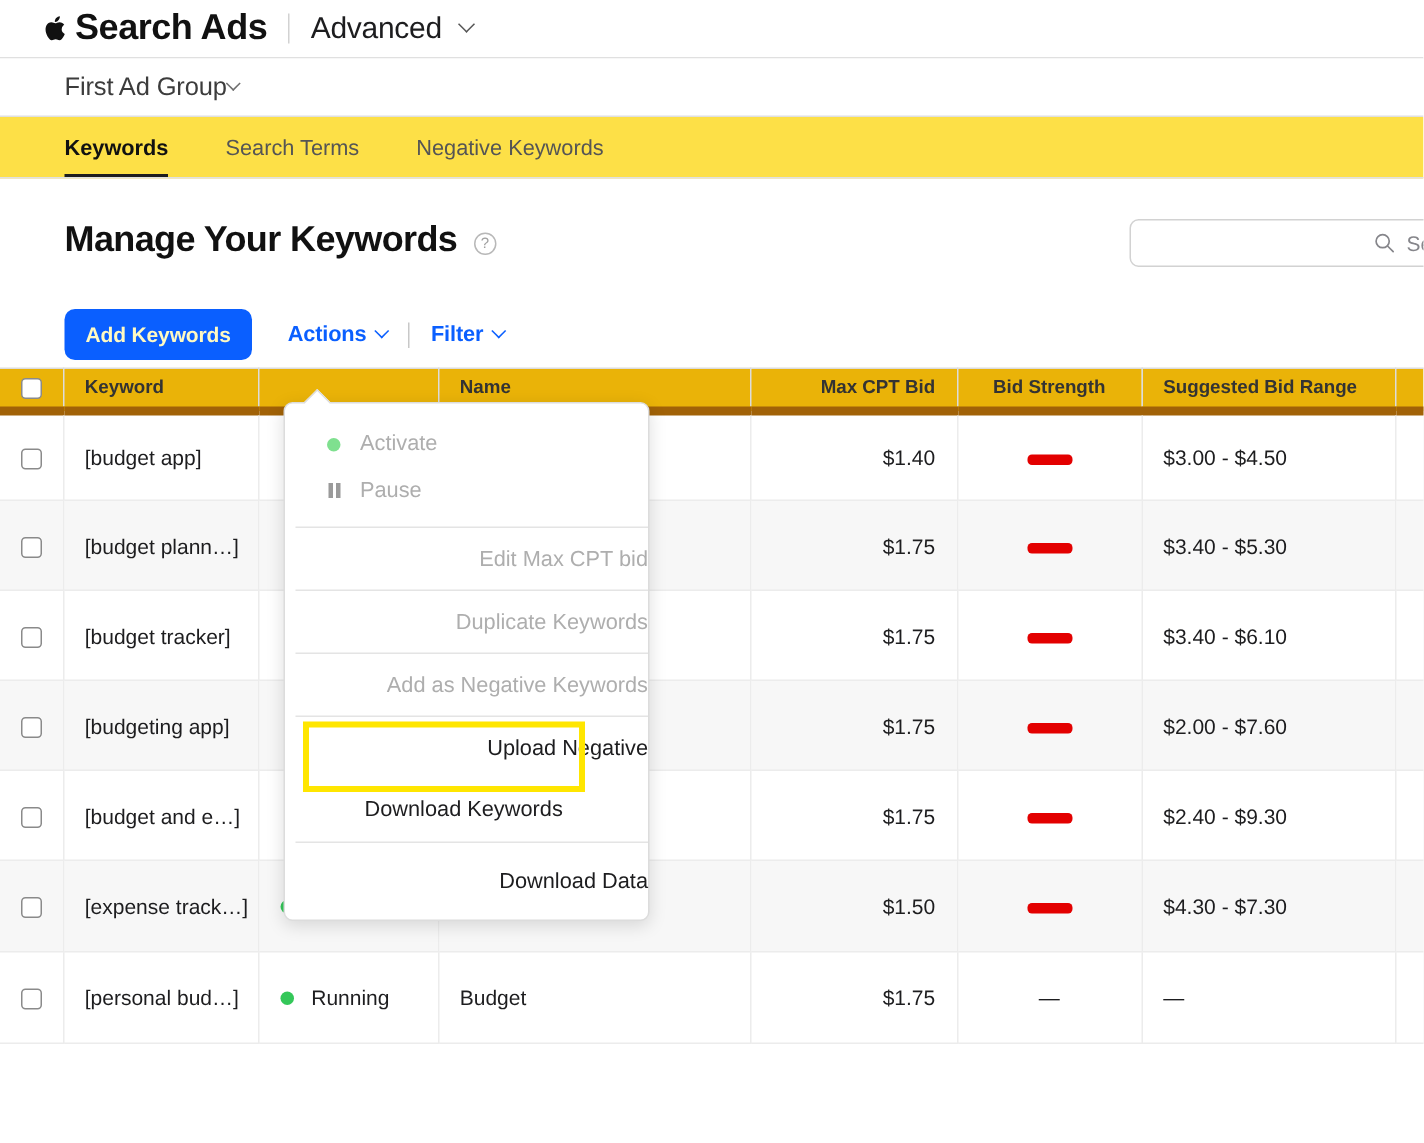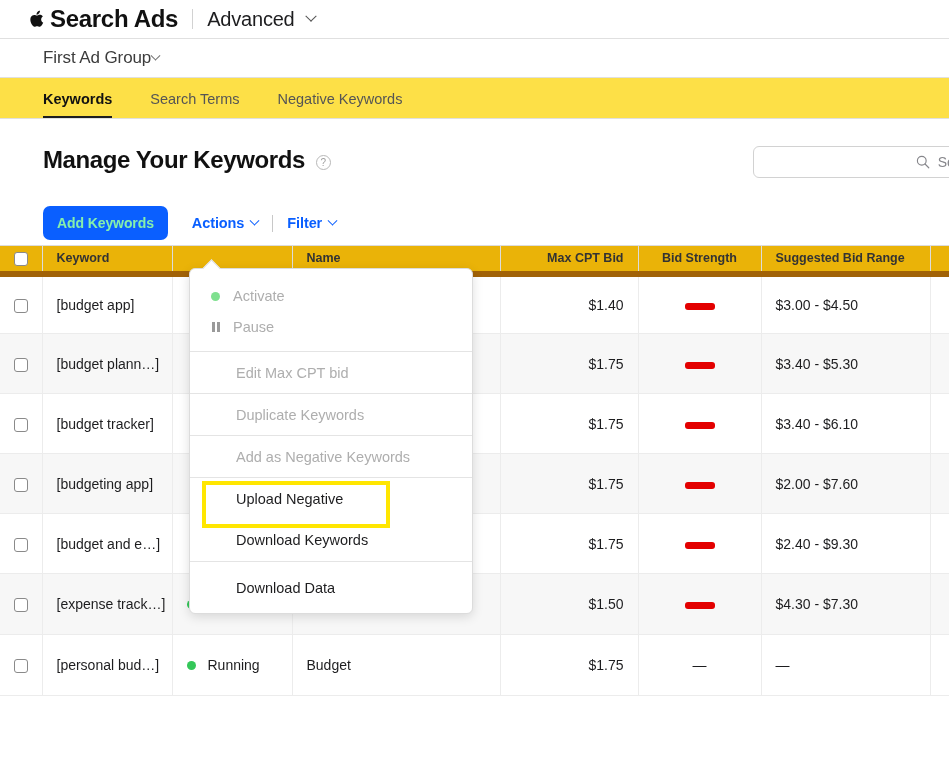--- a/index.html
+++ b/index.html
@@ -98,21 +98,21 @@
   }
   .search-ic { width: 14px; height: 14px; flex: none; }
   .search-ph { font-size: 14px; color: #86868b; }
 
   
   .actions-row {
     display: flex; align-items: center;
     padding-left: 43px; height: 44px; gap: 0;
   }
   .btn-primary {
-    background: #0a5fff; color: #86efac; border: none; border-radius: 7px;
+    background: #0a5fff; color: #fef9c3; border: none; border-radius: 7px;
     font-family: inherit; font-size: 14px; font-weight: bold;
     padding: 9px 14px; cursor: pointer; letter-spacing: -0.1px;
   }
   .link-btn {
     color: #0a5fff; font-size: 14.5px; font-weight: bold;
     display: flex; align-items: center; gap: 7px; cursor: pointer;
     letter-spacing: -0.1px;
   }
   .chev-blue {
     display: inline-block; width: 7px; height: 7px;
@@ -161,41 +161,42 @@
   .status-cell { display: flex; align-items: center; gap: 12px; height: 60px; }
   .dot { width: 9px; height: 9px; border-radius: 50%; flex: none; }
   .bar-strength {
     display: inline-block; width: 30px; height: 7px; border-radius: 3px;
   }
   .dash { color: #6e6e6e; font-size: 15px; }
 
   
   .dropdown {
     position: absolute; left: 189px; top: 268px;
-    width: 284px;
+    width: 244px;
     background: #fff;
     border: 1px solid #dcdcdc;
     border-radius: 6px;
     box-shadow: 0 3px 11px rgba(0,0,0,0.13);
     z-index: 40;
+    padding-left: 7px;
   }
   .dd-arrow {
     position: absolute; top: -7px; left: 15px;
     width: 13px; height: 13px; background: #fff;
     border-left: 1px solid #dcdcdc; border-top: 1px solid #dcdcdc;
     transform: rotate(45deg);
   }
   .dd-item {
     height: 41px; display: flex; align-items: center;
     padding-left: 20px; gap: 12px;
     font-size: 14.5px; color: #1d1d1f; cursor: pointer;
     position: relative;
   }
   .dd-item.disabled { color: #aeaeae; cursor: default; }
-  .dd-sep { border-top: 1px solid #e4e4e4; }
+  .dd-sep { border-top: 1px solid #e4e4e4; justify-content: flex-end; }
   .dd-ic { width: 11px; display: flex; align-items: center; justify-content: center; flex: none; }
   .dd-dot { width: 9px; height: 9px; border-radius: 50%; }
   .pause-ic { display: flex; gap: 2px; }
   .pause-ic i { width: 3px; height: 10px; background: #9a9a9a; display: block; }
   .dd-pad-top { padding-top: 13px; }
   .dd-pad-bot { padding-bottom: 7px; }
 
   .highlight-box {
     position: absolute; left: 202px; top: 481px;
     width: 188px; height: 47px;

